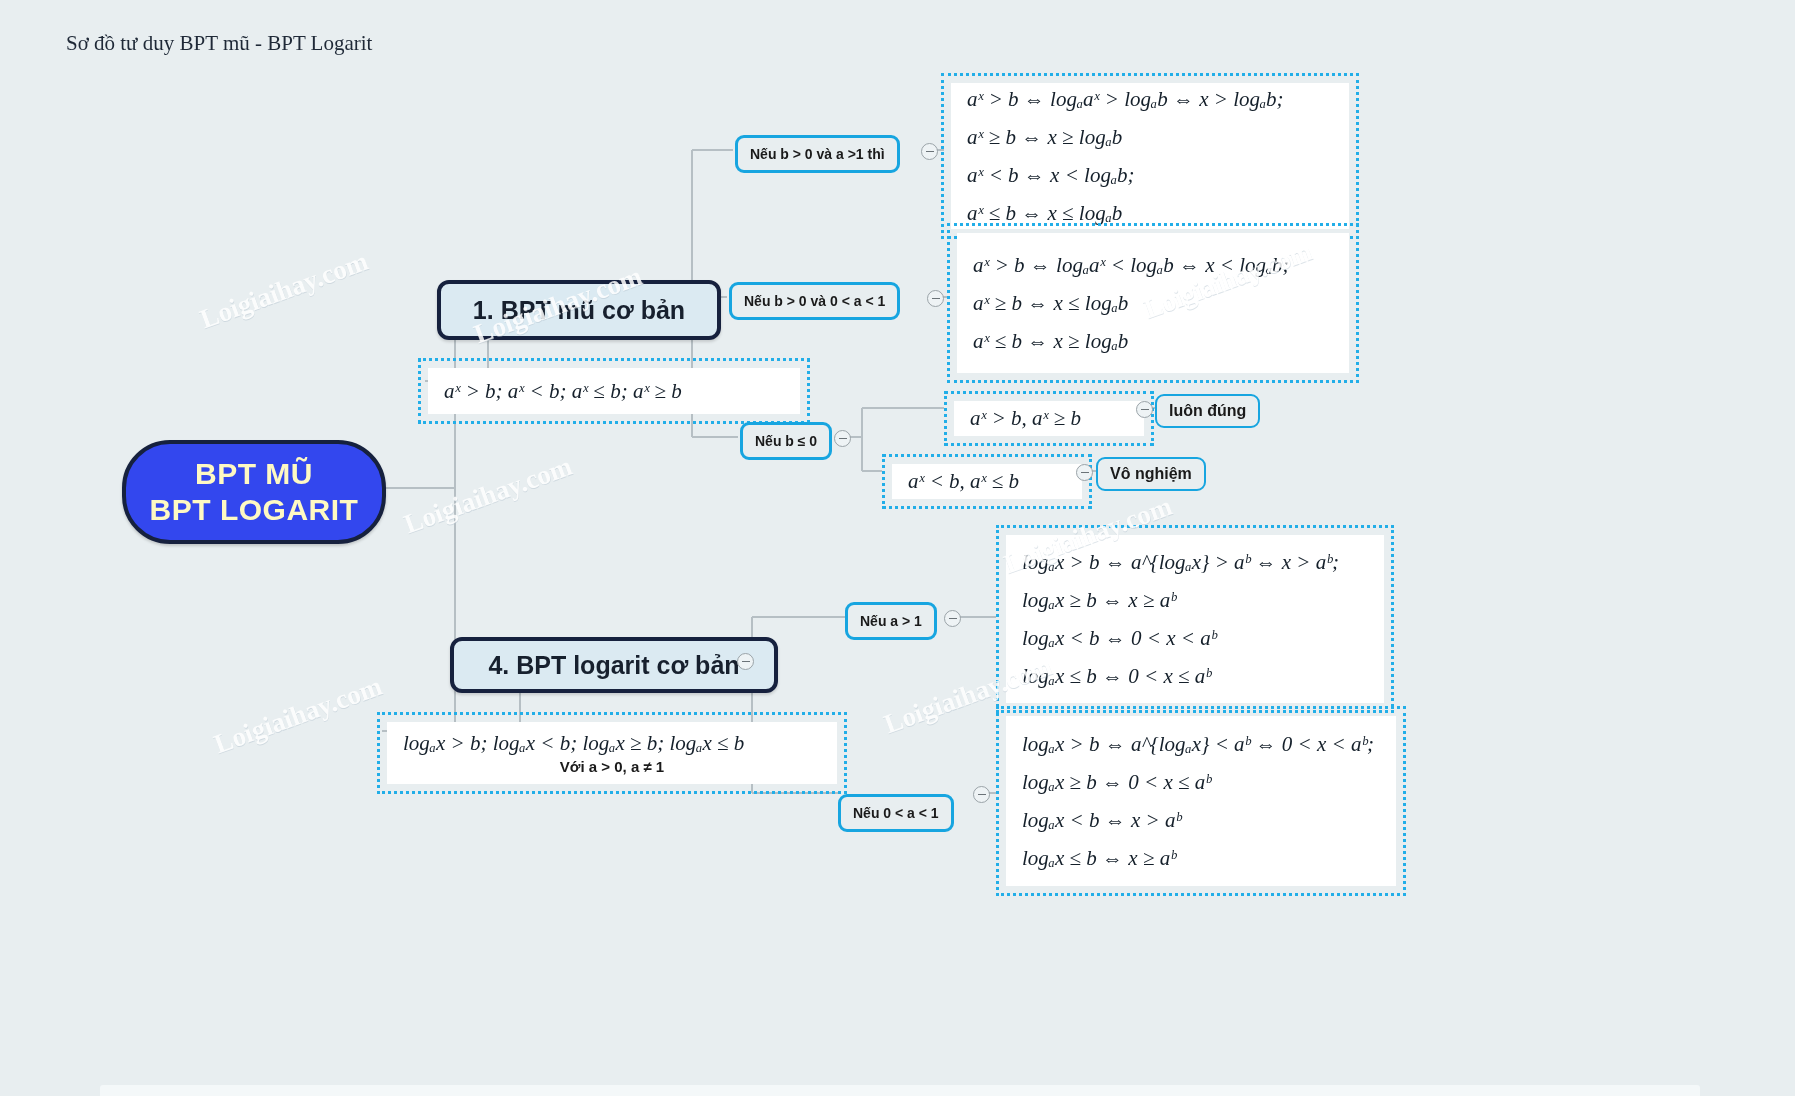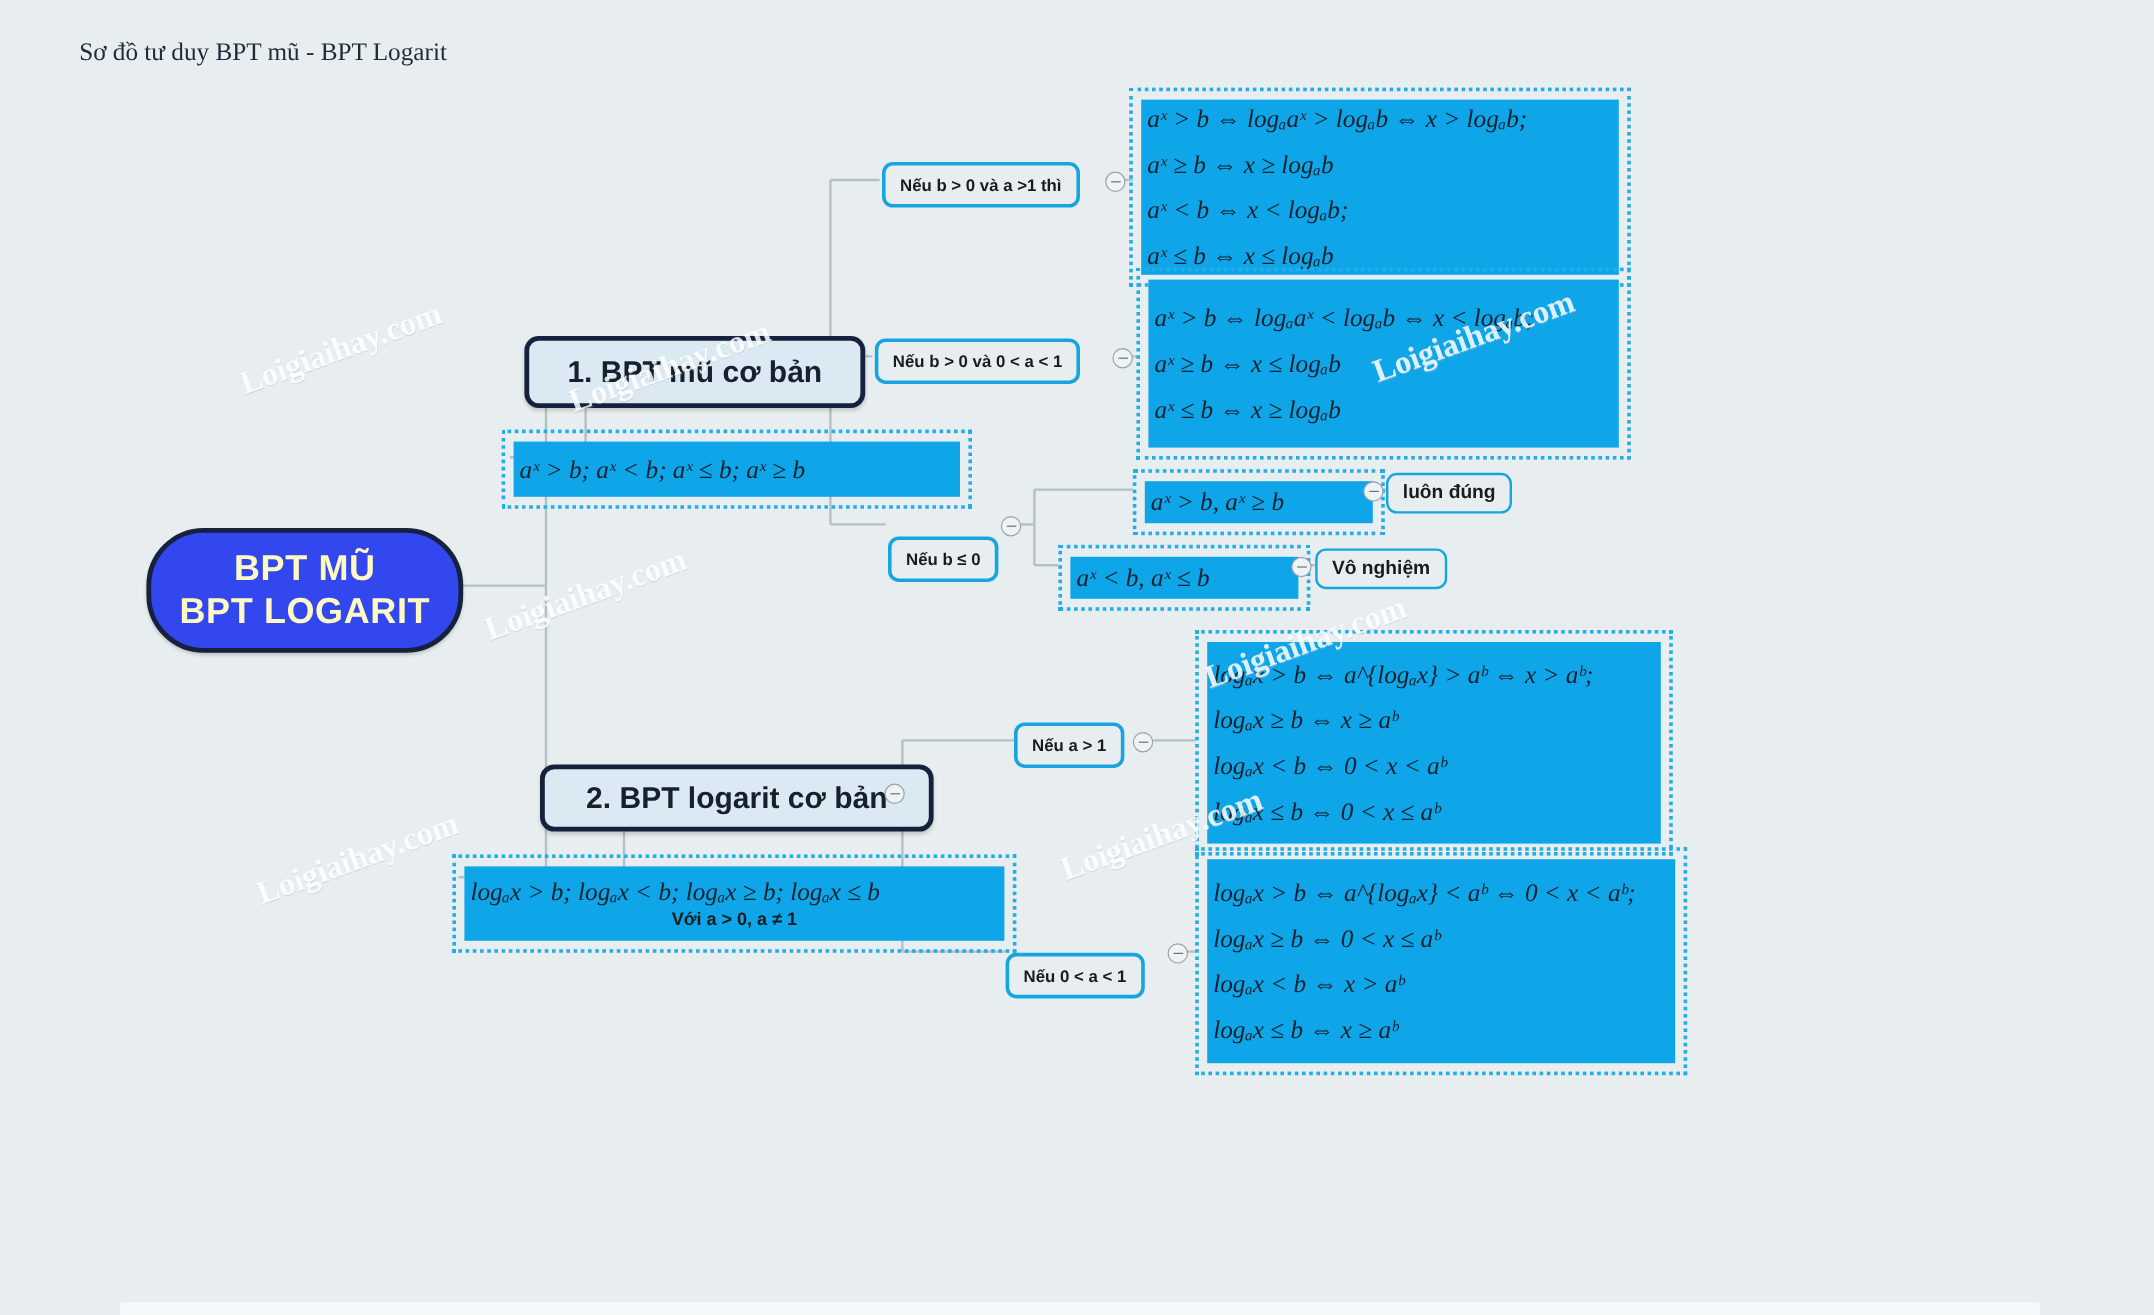--- a/index.html
+++ b/index.html
@@ -49,25 +49,25 @@
   .cond-node.thin{border-width:2px;font-size:16px;height:30px;}
 
   
   .dot-box{
     position:absolute;
     border:3px dotted #22aee8;
     background:transparent;
     padding:7px;
   }
   .dot-box .inner{
-    background:#0ea5e9;
+    background:#ffffff;
     width:100%;height:100%;
     box-sizing:border-box;
     display:flex;flex-direction:column;justify-content:center;
-    padding:4px 5px;
+    padding:4px 16px;
   }
   .frm{
     font-family:"Liberation Serif",serif;
     font-style:italic;
     color:#15202b;
     font-size:21px;
     line-height:38px;
     white-space:nowrap;
   }
   .frm.one{line-height:normal;}
@@ -187,40 +187,40 @@
   <div class="handle" style="left:927px;top:290px;"></div>
 
   <div class="dot-box" style="left:947px;top:223px;width:392px;height:140px;">
     <div class="inner">
       <div class="frm">aˣ &gt; b ⇔ logₐaˣ &lt; logₐb ⇔ x &lt; logₐb;</div>
       <div class="frm">aˣ ≥ b ⇔ x ≤ logₐb</div>
       <div class="frm">aˣ ≤ b ⇔ x ≥ logₐb</div>
     </div>
   </div>
 
-  <div class="cond-node" style="left:740px;top:422px;margin-top:25px;">Nếu b ≤ 0</div>
+  <div class="cond-node" style="left:740px;top:422px;">Nếu b ≤ 0</div>
   <div class="handle" style="left:834px;top:430px;"></div>
 
   <div class="dot-box" style="left:944px;top:391px;width:190px;height:35px;">
     <div class="inner">
       <div class="frm one">aˣ &gt; b,   aˣ ≥ b</div>
     </div>
   </div>
   <div class="handle" style="left:1136px;top:401px;"></div>
   <div class="cond-node thin" style="left:1155px;top:394px;">luôn đúng</div>
 
   <div class="dot-box" style="left:882px;top:454px;width:190px;height:35px;">
     <div class="inner">
       <div class="frm one">aˣ &lt; b,   aˣ ≤ b</div>
     </div>
   </div>
   <div class="handle" style="left:1076px;top:464px;"></div>
   <div class="cond-node thin" style="left:1096px;top:457px;">Vô nghiệm</div>
 
-  <div class="branch-node" style="left:450px;top:637px;width:284px;height:48px;">2. BPT logarit cơ bản</div>
+  <div class="branch-node" style="left:450px;top:637px;width:284px;height:48px;">4. BPT logarit cơ bản</div>
   <div class="handle" style="left:737px;top:653px;"></div>
 
   <div class="dot-box" style="left:377px;top:712px;width:450px;height:62px;">
     <div class="inner">
       <div class="frm one">logₐx &gt; b; logₐx &lt; b;  logₐx ≥ b;  logₐx ≤ b</div>
       <div class="subnote">Với a &gt; 0, a ≠ 1</div>
     </div>
   </div>
 
   <div class="cond-node" style="left:845px;top:602px;">Nếu a &gt; 1</div>

